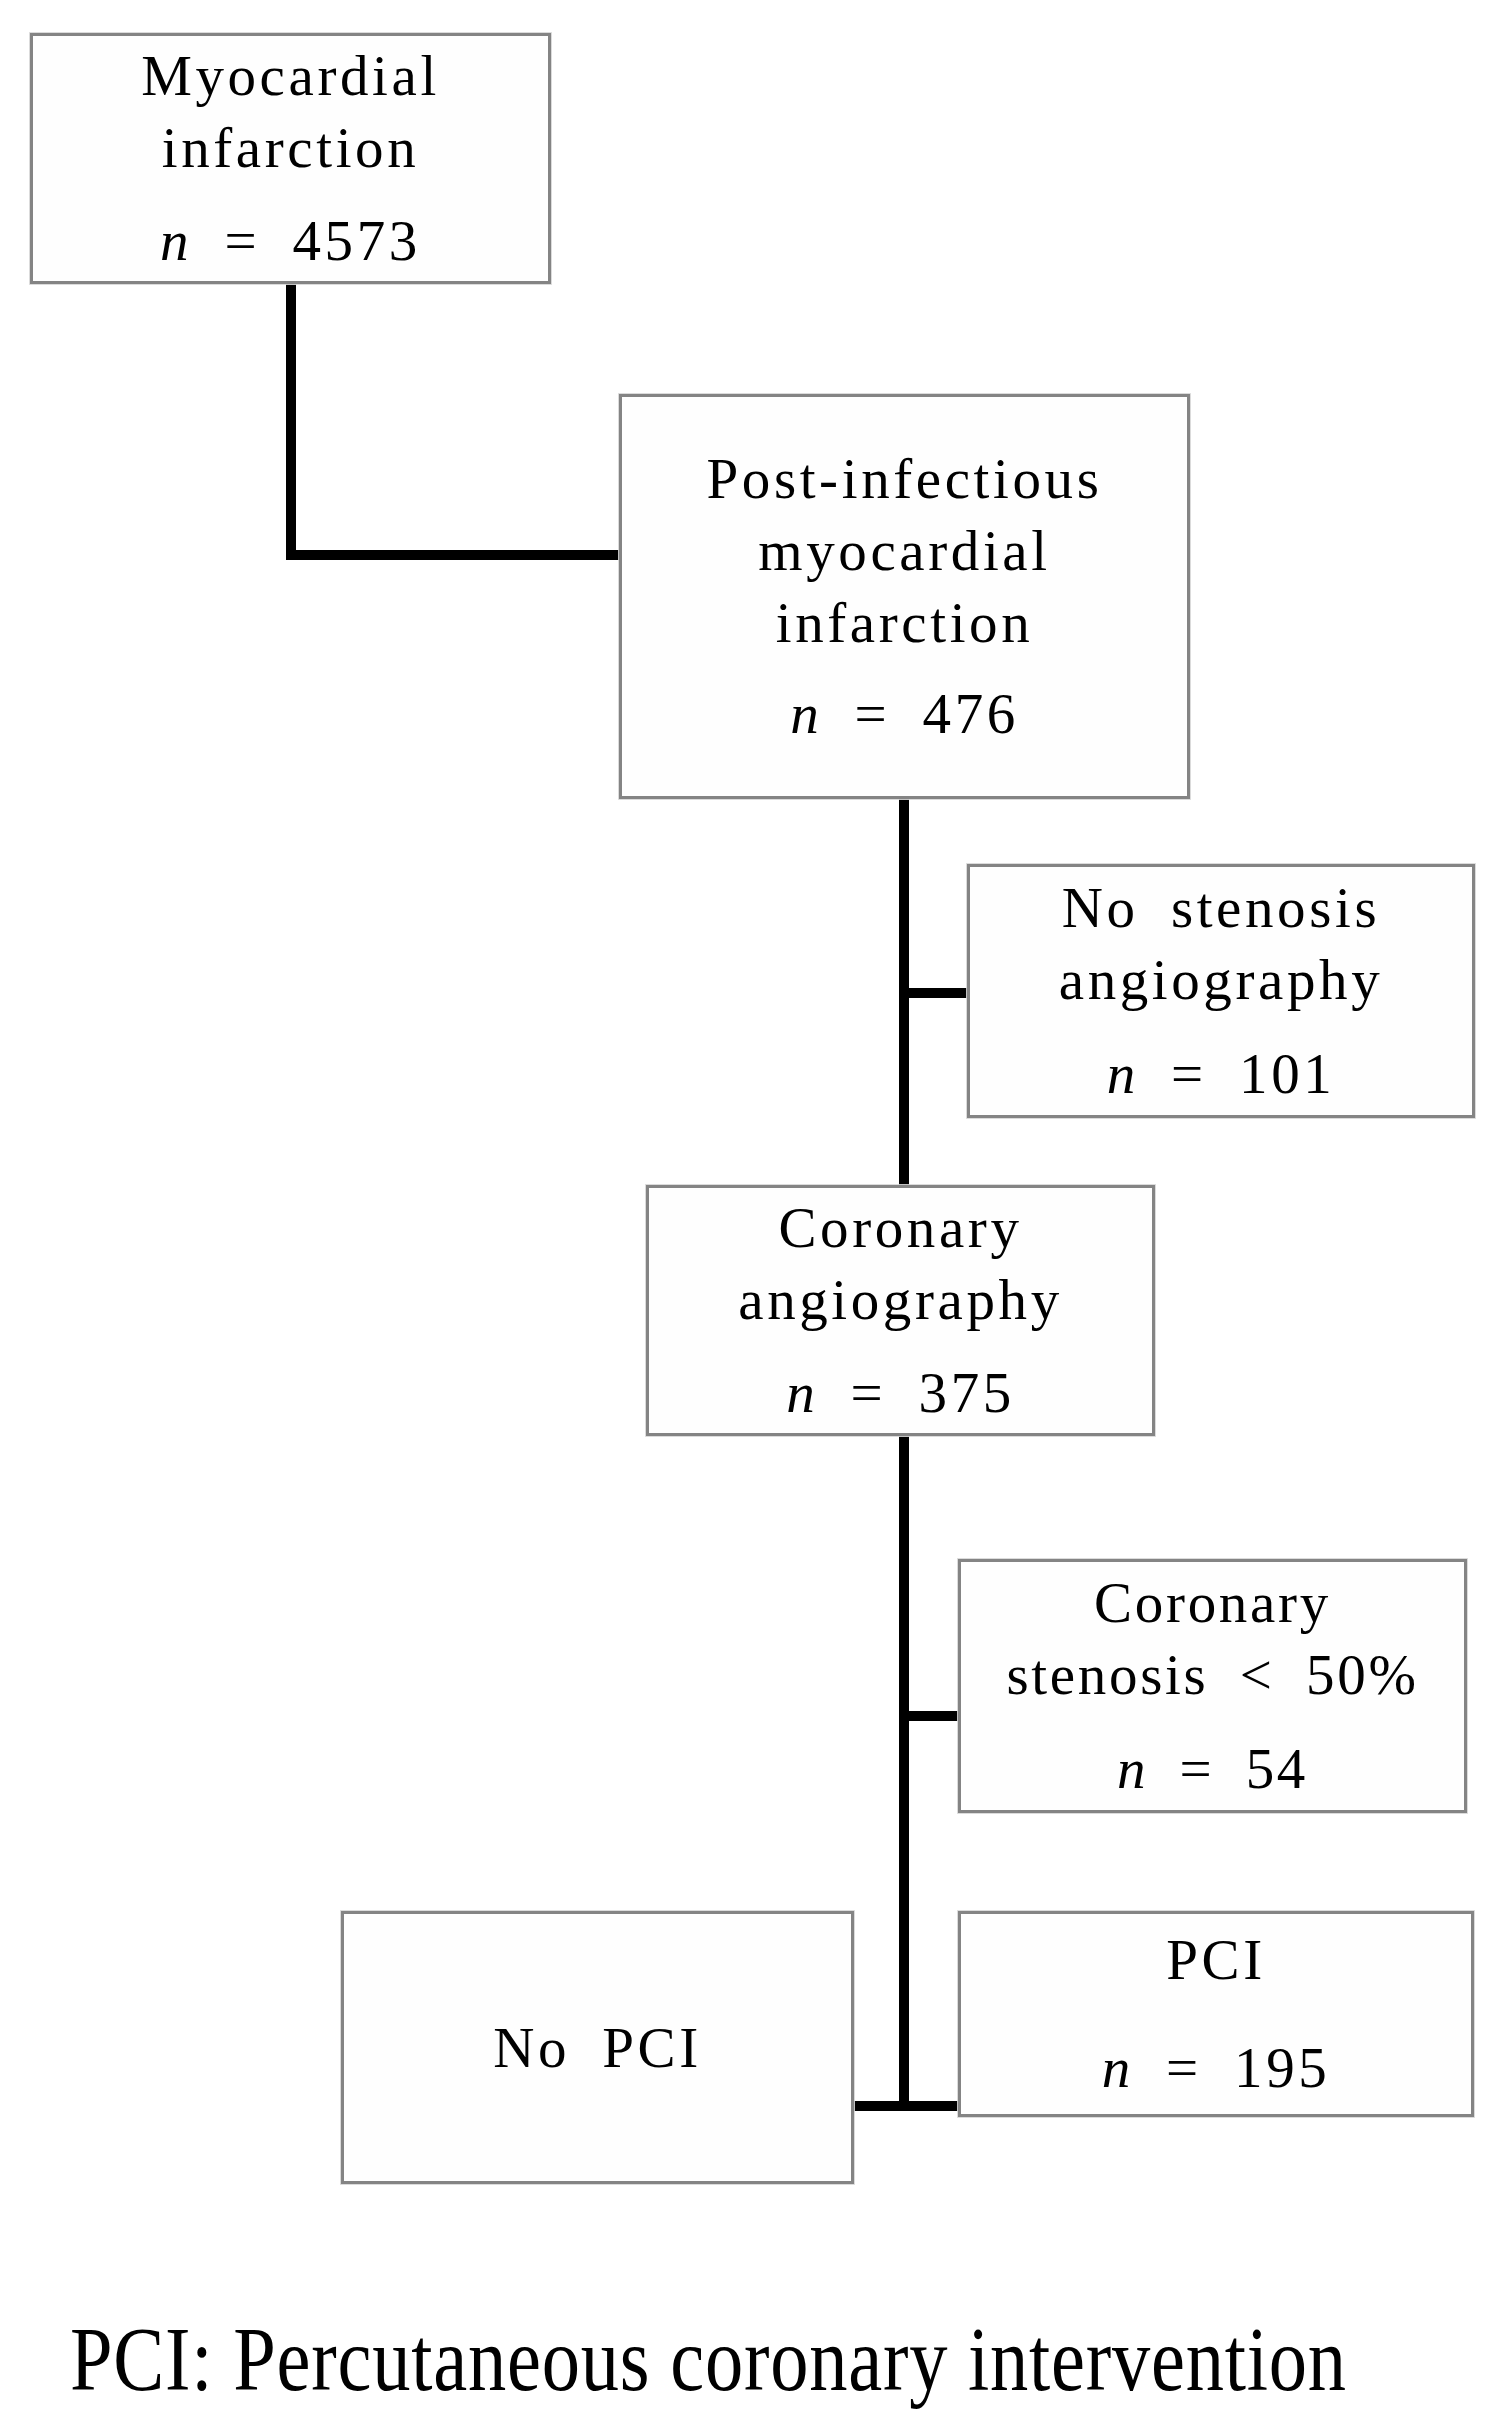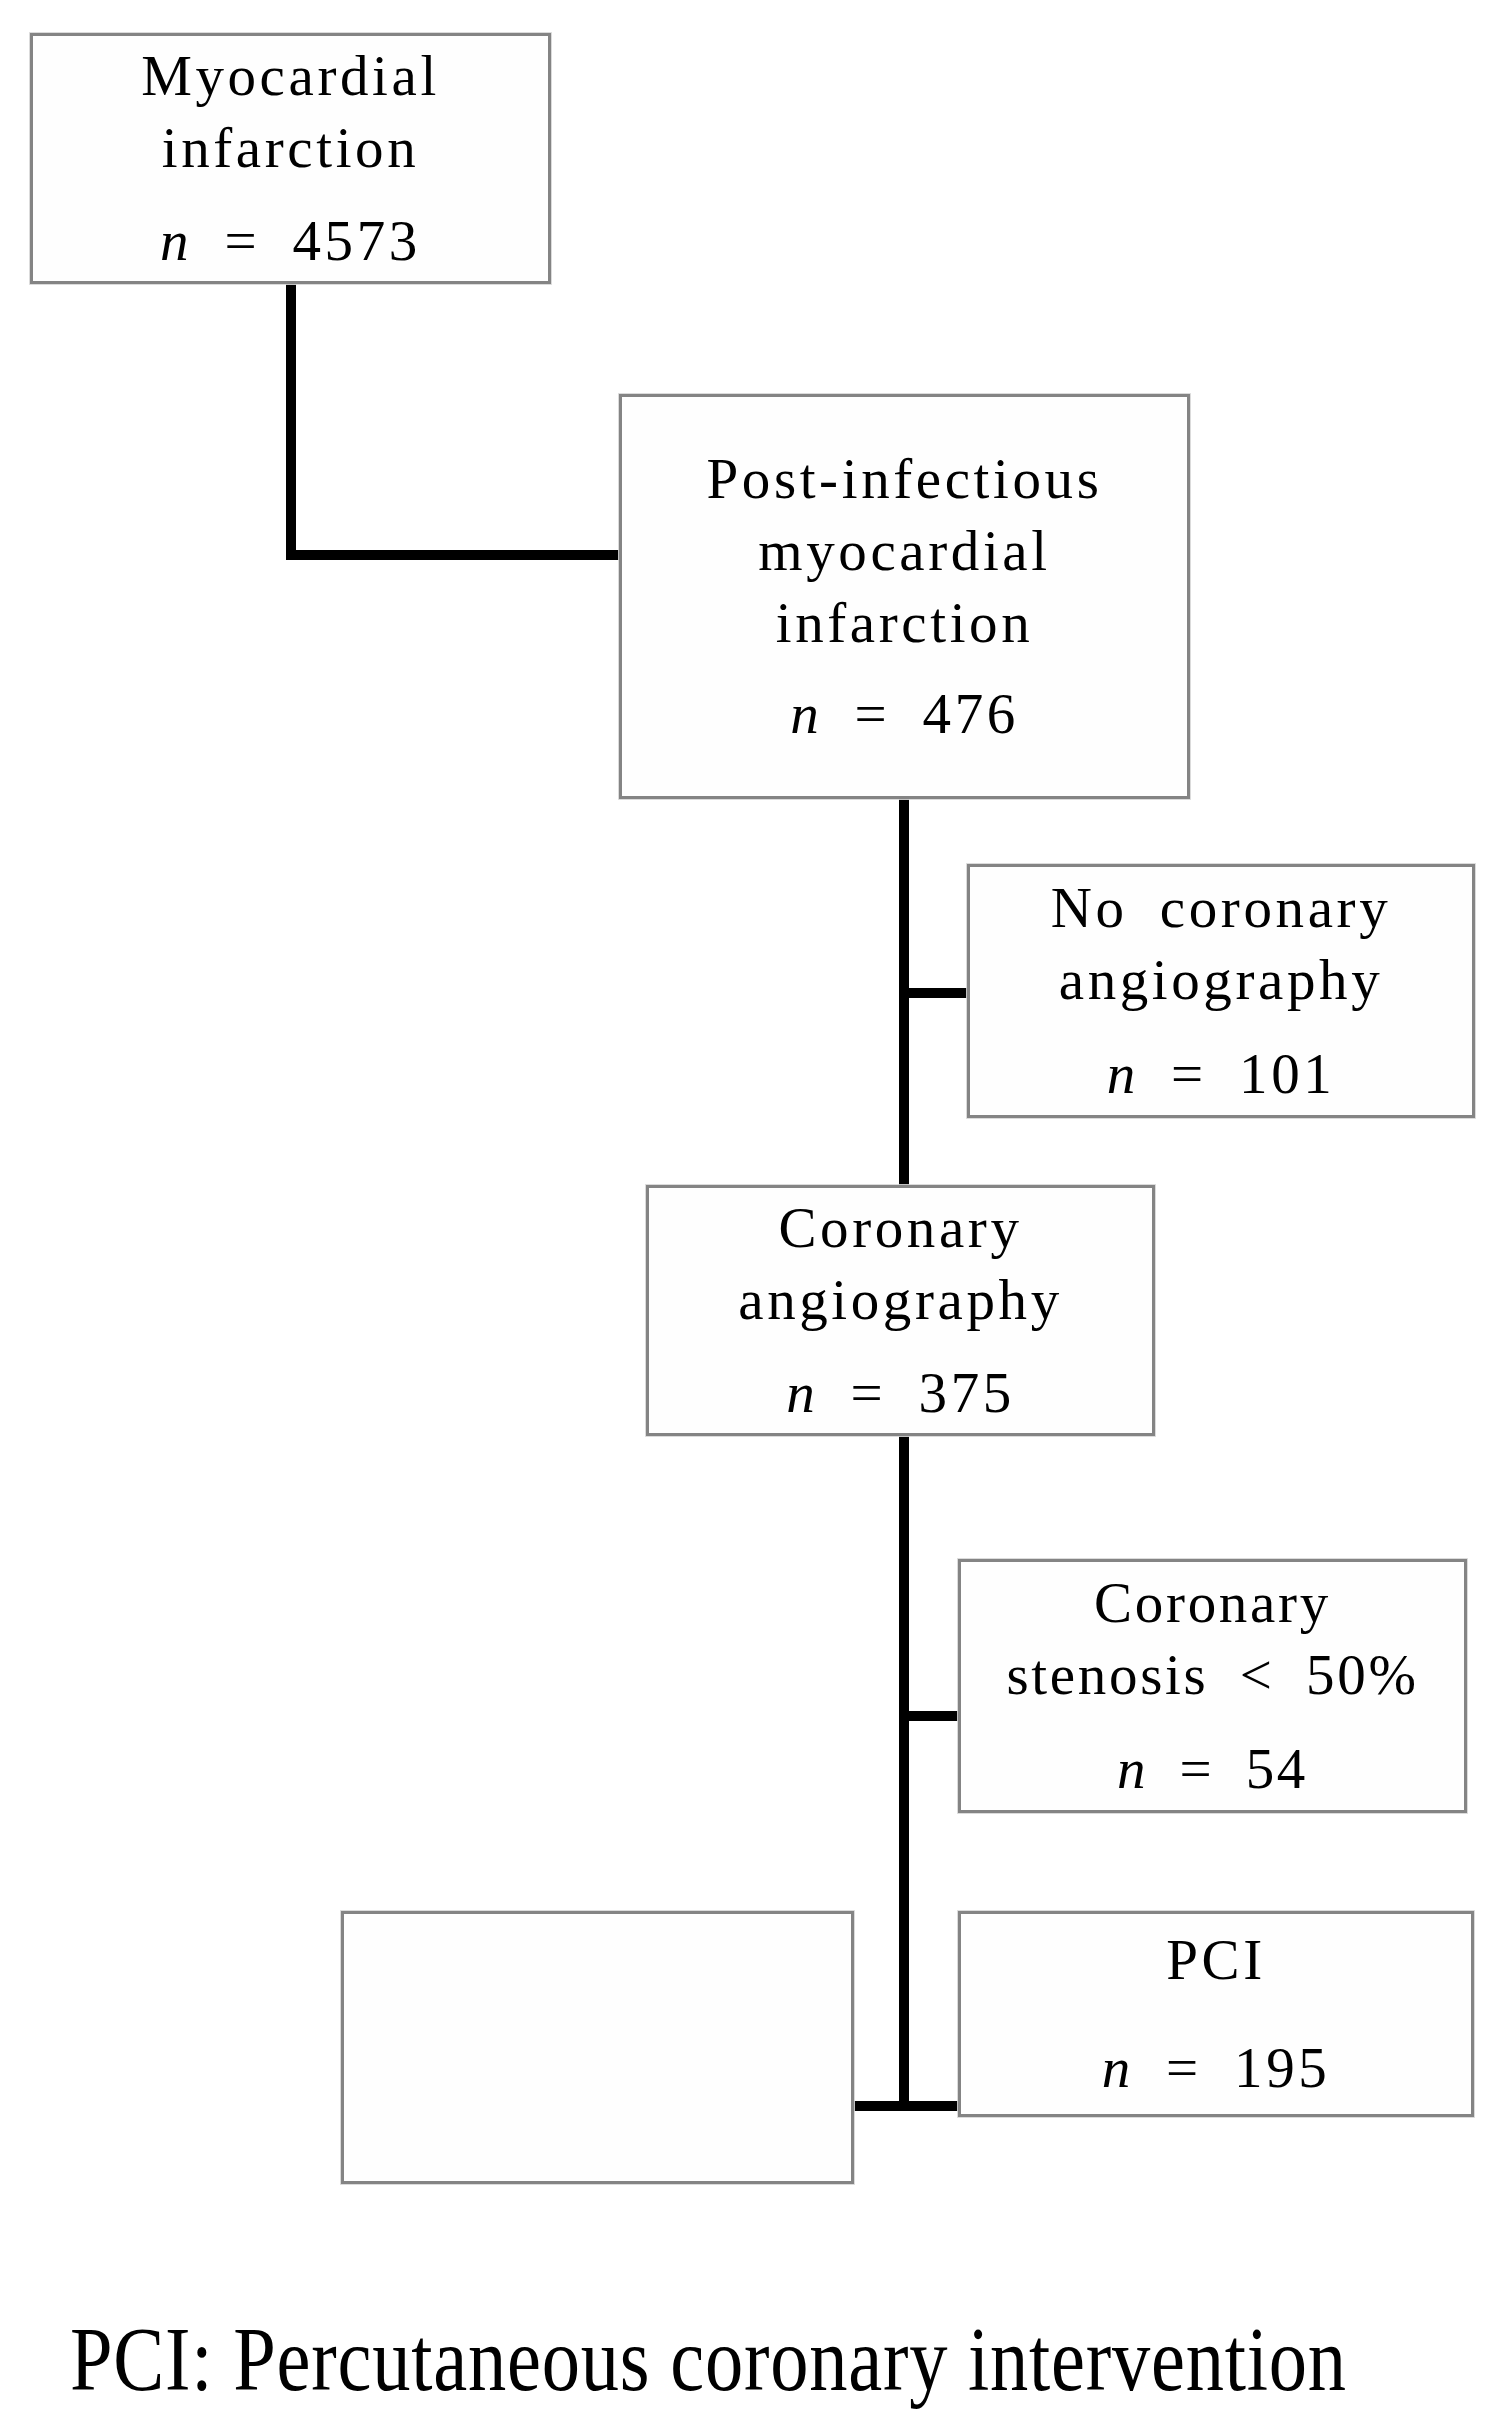--- a/index.html
+++ b/index.html
@@ -65,38 +65,39 @@
   </div>
 
   <div class="box" style="left:619px; top:394px; width:571px; height:405px;">
     <span class="line">Post-infectious</span>
     <span class="line">myocardial</span>
     <span class="line">infarction</span>
     <span class="nline" style="margin-top:19px;">n = 476</span>
   </div>
 
   <div class="box" style="left:967px; top:864px; width:508px; height:254px;">
-    <span class="line">No coronary</span>
+    <span class="line">No stenosis</span>
     <span class="line">angiography</span>
     <span class="nline">n = 101</span>
   </div>
 
   <div class="box" style="left:646px; top:1185px; width:509px; height:251px;">
     <span class="line">Coronary</span>
     <span class="line">angiography</span>
     <span class="nline">n = 375</span>
   </div>
 
   <div class="box" style="left:958px; top:1559px; width:509px; height:254px; letter-spacing:2.7px;">
     <span class="line">Coronary</span>
     <span class="line">stenosis &lt; 50%</span>
     <span class="nline">n = 54</span>
   </div>
 
   <div class="box" style="left:341px; top:1911px; width:513px; height:273px;">
+    <span class="line">No PCI</span>
   </div>
 
   <div class="box" style="left:958px; top:1911px; width:516px; height:206px;">
     <span class="line">PCI</span>
     <span class="nline" style="margin-top:36px;">n = 195</span>
   </div>
 
   <div class="footnote">PCI: Percutaneous coronary intervention</div>
 
 </div>

